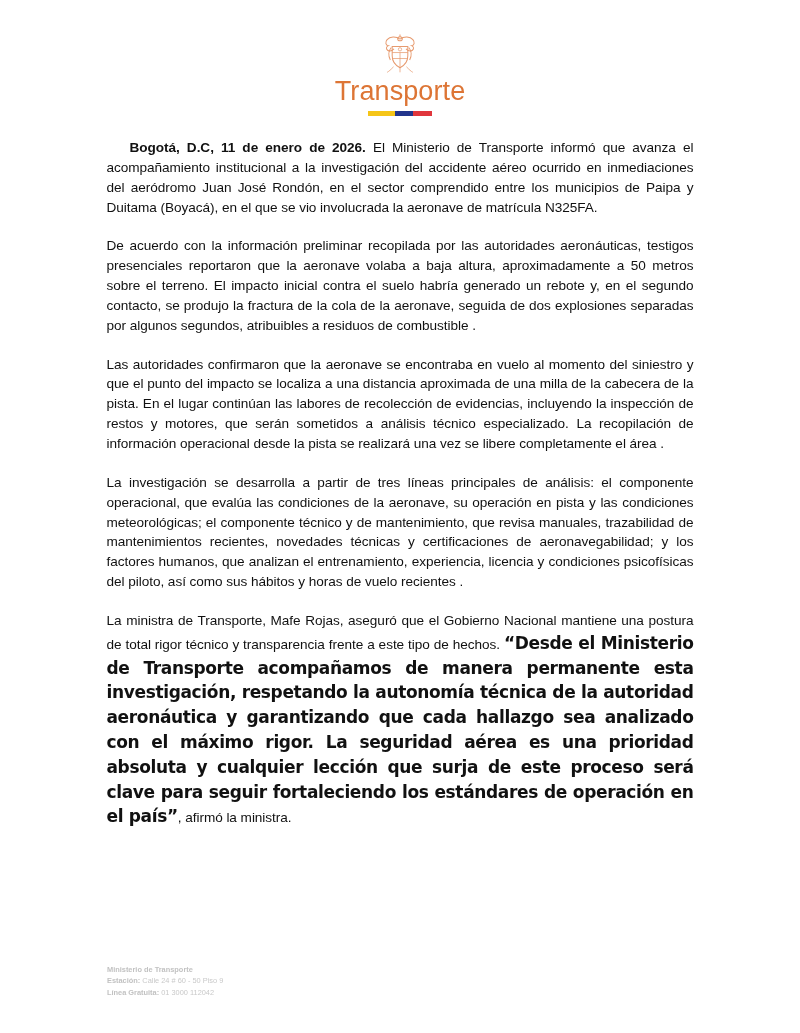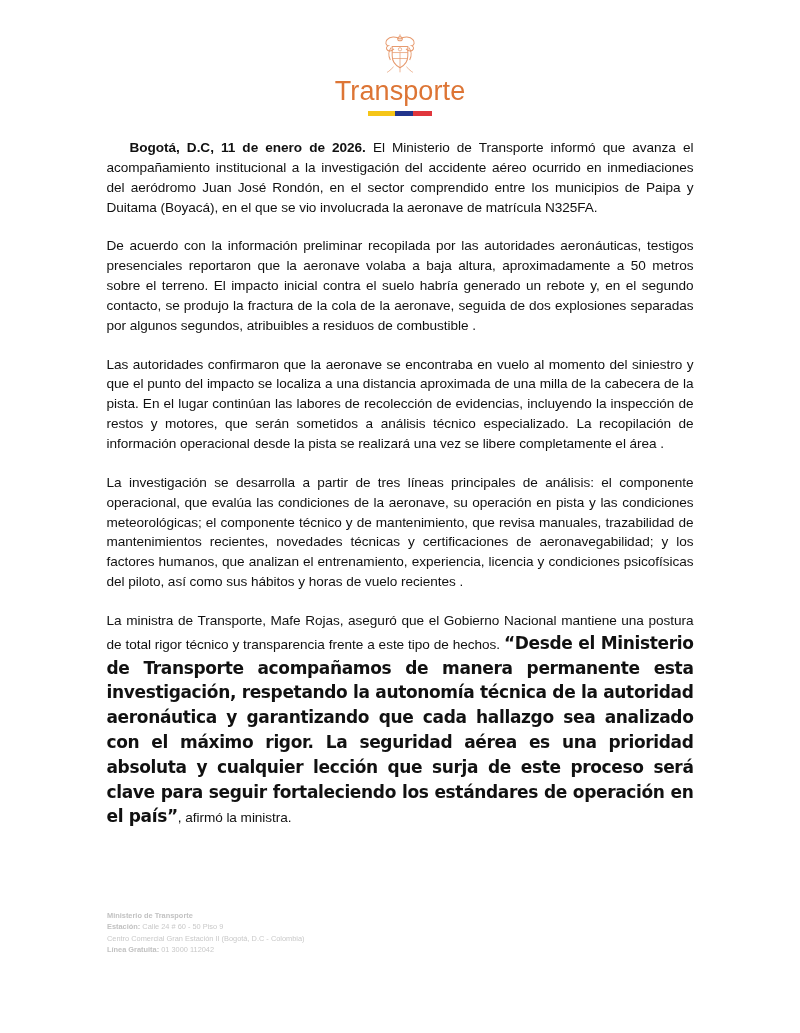--- a/index.html
+++ b/index.html
@@ -90,21 +90,21 @@
     font-weight: bold;
     font-family: "DejaVu Sans", sans-serif;
     font-size: 17px;
     letter-spacing: -0.35px;
   }
 
   
   .footer {
     position: absolute;
     left: 107px;
-    top: 910px;
+    top: 964px;
     width: 420px;
     font-family: "Liberation Sans", sans-serif;
     font-size: 7.4px;
     line-height: 1.55;
     color: #c9c9c9;
   }
   .footer .strong { font-weight: bold; color: #c2c2c2; }
 </style>
 </head>
 <body>
@@ -156,17 +156,16 @@
 
     <p class="para">La investigación se desarrolla a partir de tres líneas principales de análisis: el componente operacional, que evalúa las condiciones de la aeronave, su operación en pista y las condiciones meteorológicas; el componente técnico y de mantenimiento, que revisa manuales, trazabilidad de mantenimientos recientes, novedades técnicas y certificaciones de aeronavegabilidad; y los factores humanos, que analizan el entrenamiento, experiencia, licencia y condiciones psicofísicas del piloto, así como sus hábitos y horas de vuelo recientes  .</p>
 
     <p class="para"><span>La ministra de Transporte, Mafe Rojas, aseguró que el Gobierno Nacional mantiene una postura de total rigor técnico y transparencia frente a este tipo de hechos. </span><span class="quote">“Desde el Ministerio de Transporte acompañamos de manera permanente esta investigación, respetando la autonomía técnica de la autoridad aeronáutica y garantizando que cada hallazgo sea analizado con el máximo rigor. La seguridad aérea es una prioridad absoluta y cualquier lección que surja de este proceso será clave para seguir fortaleciendo los estándares de operación en el país”</span><span>, afirmó la ministra.</span></p>
 
   </div>
 
   <div class="footer">
     <div class="strong">Ministerio de Transporte</div>
     <div><span class="strong">Estación:</span><span> Calle 24 # 60 - 50 Piso 9</span></div>
-    <div>Centro Comercial Gran Estación II (Bogotá, D.C - Colombia)</div>
     <div><span class="strong">Línea Gratuita:</span><span> 01 3000 112042</span></div>
   </div>
 
 </div>
 
 </body></html>

